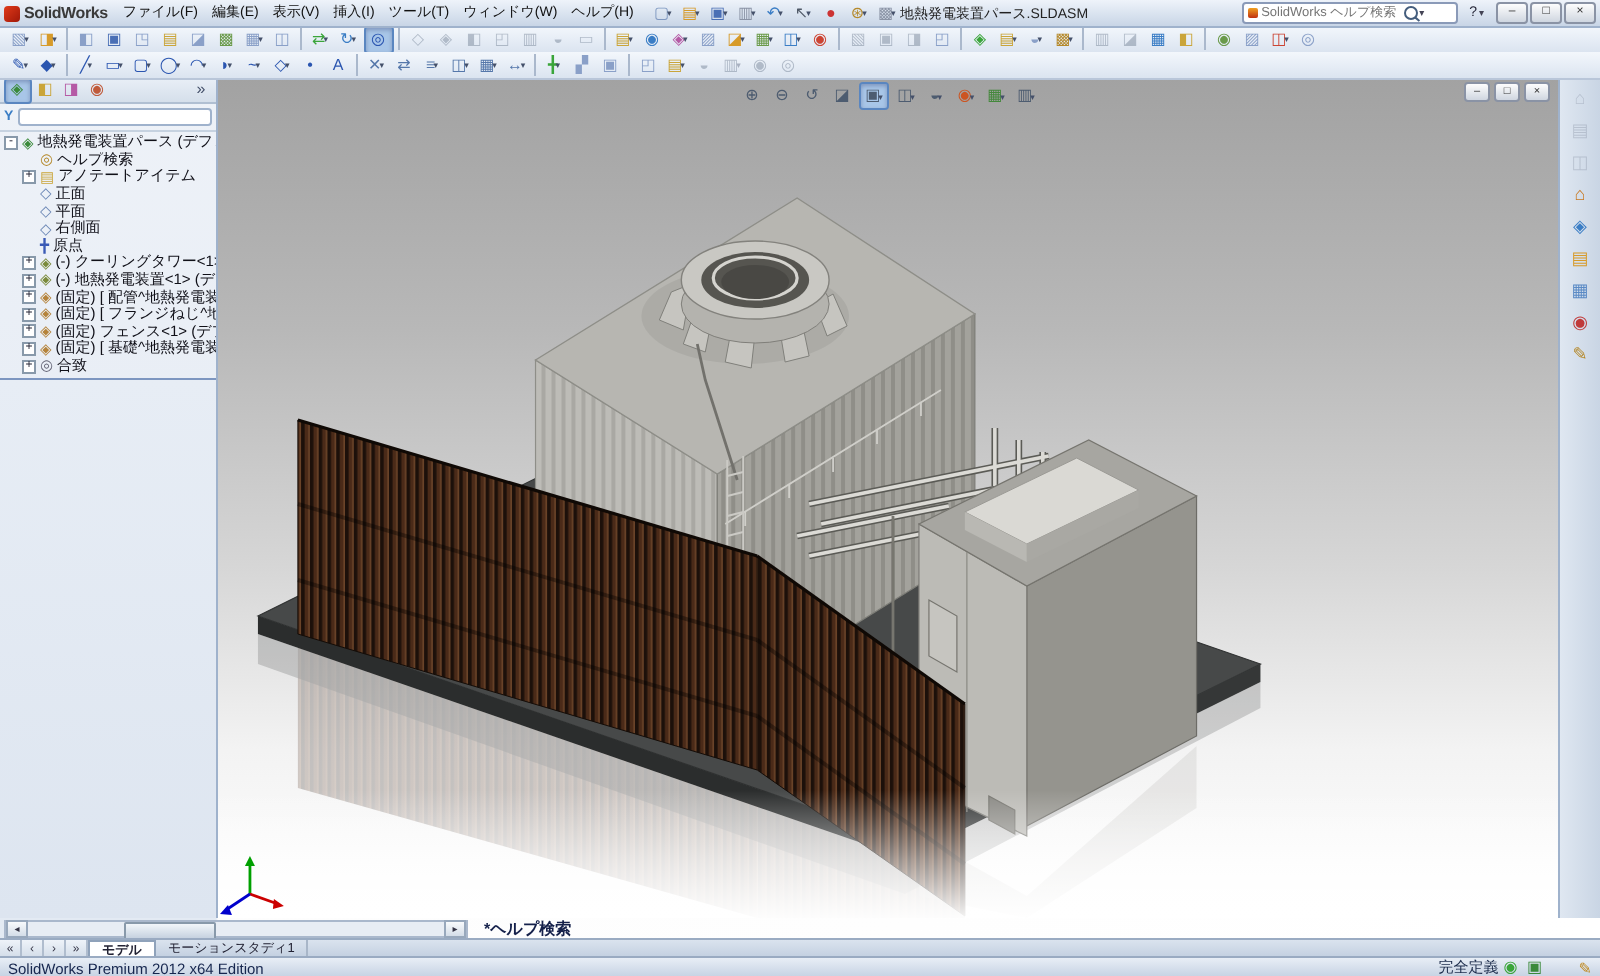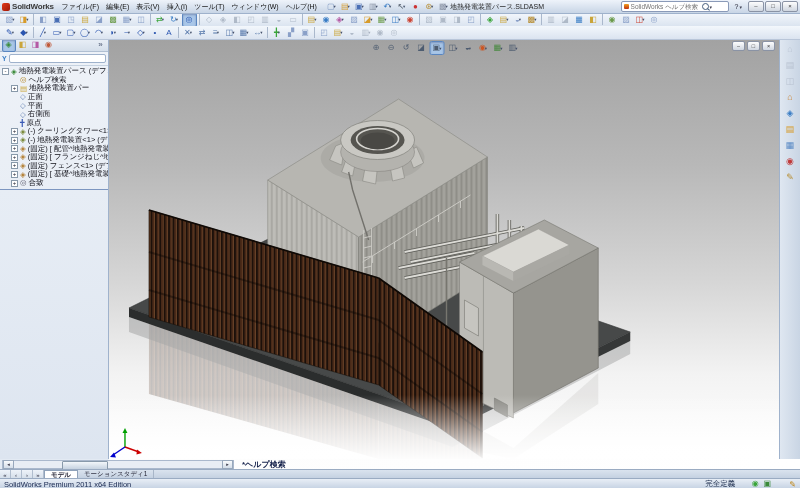--- a/index.html
+++ b/index.html
@@ -94,21 +94,21 @@
   .navbtn{width:10px;display:flex;align-items:center;justify-content:center;font-size:6px;color:#334;
     border-right:1px solid #b0bdce;background:linear-gradient(#eef3f9,#d2dce8)}
   .dtab{padding:0 6px;display:flex;align-items:center;color:#223;border-right:1px solid #a8b6c8;
     background:transparent;white-space:nowrap}
   .dtab.active{background:#fff;border:1px solid #8fa2ba;border-bottom:none;font-weight:bold}
   
   #statusbar{position:absolute;top:478px;left:0;right:0;height:10px;
     background:linear-gradient(#e8eef6,#c4d1e2);border-top:1px solid #9aabc2;
     display:flex;align-items:center;font-size:7.5px;color:#16264e;padding:0 4px;z-index:30}
   #statusbar .spacer{flex:1}
-  .state{margin-right:14px;color:#1a2a4a}
+  .state{color:#1a2a4a}
   .sicons{display:flex;align-items:center;margin-right:10px}
   .sicons .icell{width:11px;height:9px}
   .pencil{font-size:8px;color:#c08a20;margin-left:6px}
 </style>
 </head>
 <body>
 
 <div id="titlebar">
   <div class="logo">
     <span class="logo-ic"></span>
@@ -473,21 +473,21 @@
           <span class="tree-lb">地熱発電装置パース (デフォルト&lt;表示</span>
         </div>
         <div class="tree-row" style="padding-left: 11px;">
           <span class="expander none"></span>
           <span class="tree-ic" style="color: rgb(181, 137, 42);">◎</span>
           <span class="tree-lb">ヘルプ検索</span>
         </div>
         <div class="tree-row" style="padding-left: 11px;">
           <span class="expander">+</span>
           <span class="tree-ic" style="color: rgb(202, 165, 58);">▤</span>
-          <span class="tree-lb">地熱発電装置パー</span>
+          <span class="tree-lb">アノテートアイテム</span>
         </div>
         <div class="tree-row" style="padding-left: 11px;">
           <span class="expander none"></span>
           <span class="tree-ic" style="color: rgb(106, 134, 181);">◇</span>
           <span class="tree-lb">正面</span>
         </div>
         <div class="tree-row" style="padding-left: 11px;">
           <span class="expander none"></span>
           <span class="tree-ic" style="color: rgb(106, 134, 181);">◇</span>
           <span class="tree-lb">平面</span>
@@ -774,21 +774,21 @@
 <div id="tabrow">
   <div class="navbtn">«</div>
   <div class="navbtn">‹</div>
   <div class="navbtn">›</div>
   <div class="navbtn">»</div>
   <div class="dtab active">モデル</div>
   <div class="dtab">モーションスタディ1</div>
 </div>
 
 <div id="statusbar">
-  <span>SolidWorks Premium 2011 x64 Edition</span>
+  <span>SolidWorks Premium 2012 x64 Edition</span>
   <span class="spacer"></span>
   <span class="state">完全定義</span>
   <span class="sicons">
       <div class="icell">
         <span class="glyph" style="color: rgb(58, 165, 58);">◉</span>
       </div>
       <div class="icell">
         <span class="glyph" style="color: rgb(58, 138, 58);">▣</span>
       </div>
     </span>

